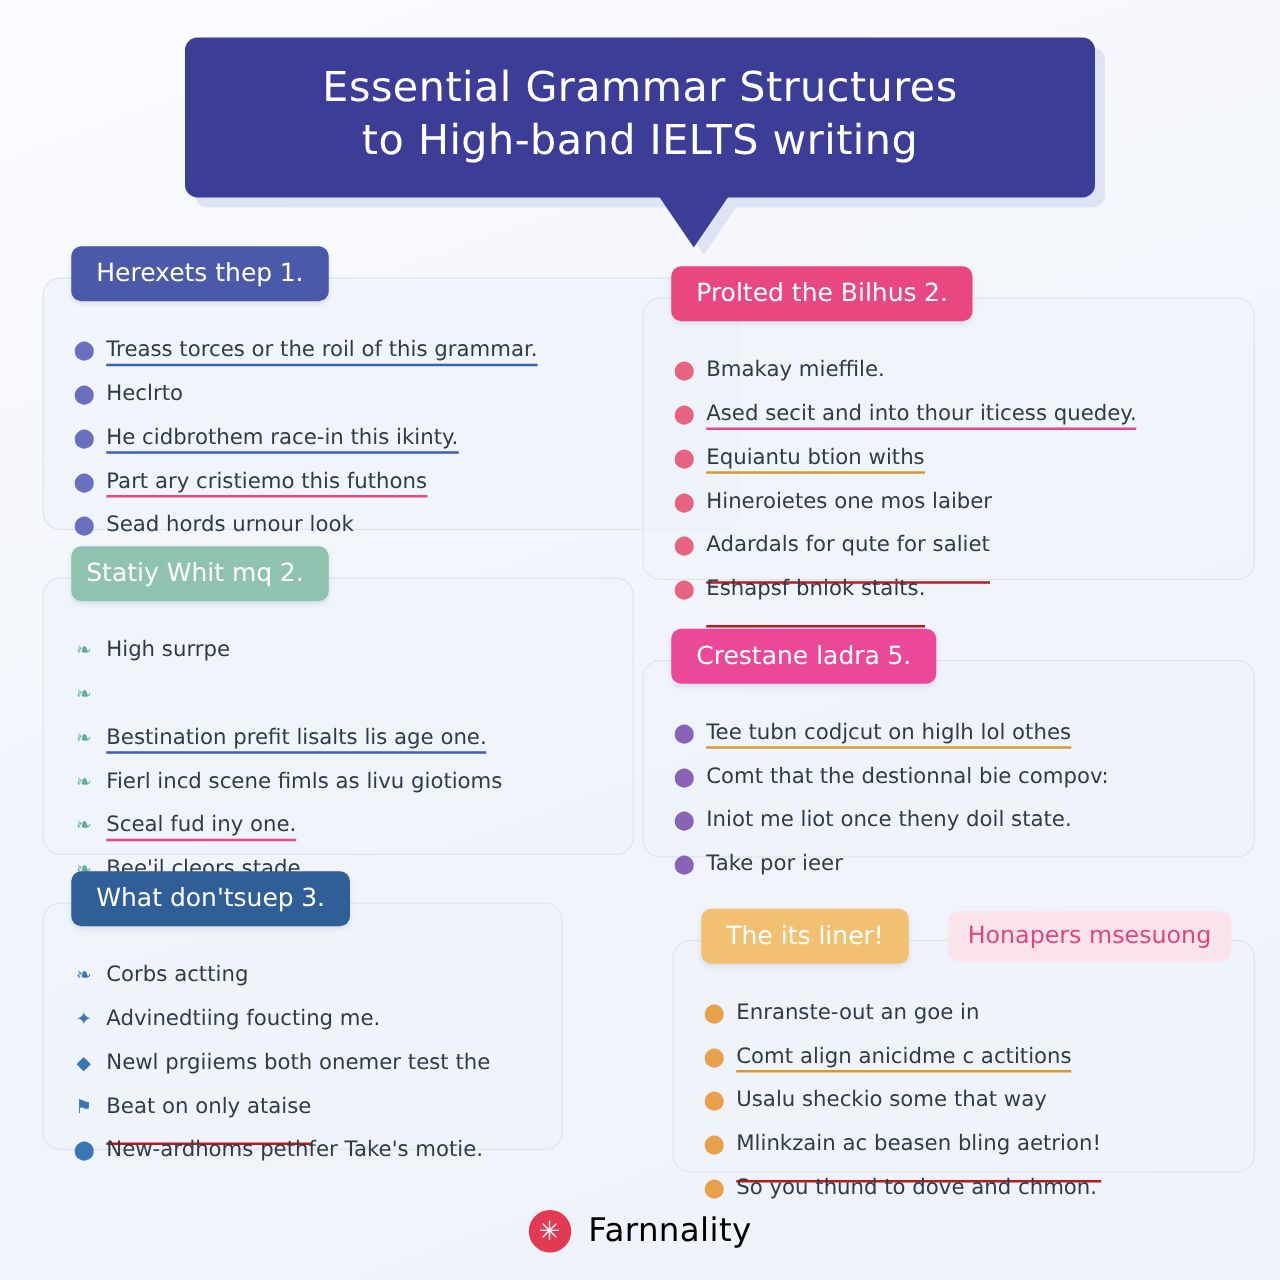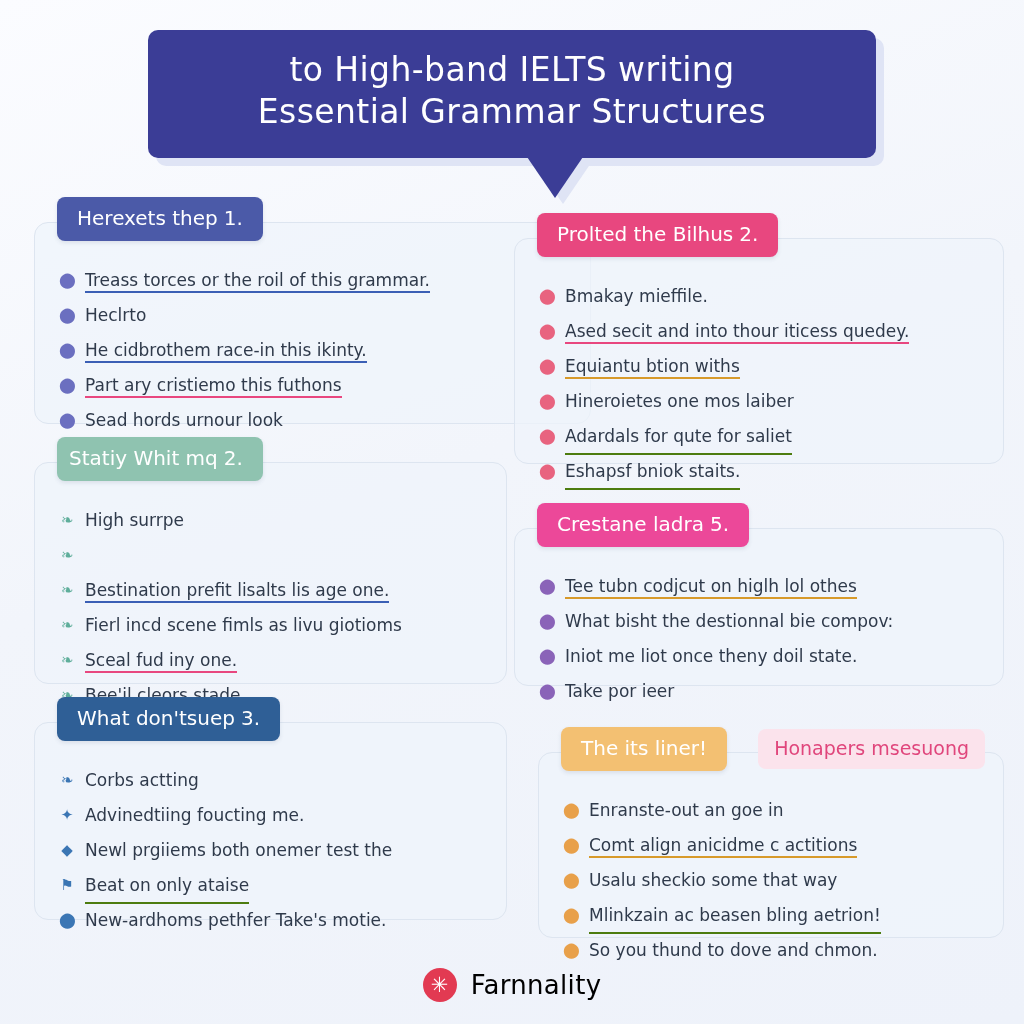--- a/index.html
+++ b/index.html
@@ -119,22 +119,22 @@
   }
   .bullet-text .u-blue {
     border-bottom: 2px solid #3b5fb5;
     padding-bottom: 1px;
   }
   .bullet-text .u-pink {
     border-bottom: 2px solid #e8477f;
     padding-bottom: 1px;
   }
   .bullet-text .u-teal {
-    border-bottom: 2px solid #4d7c0f;
-    padding-bottom: 7px;
+    border-bottom: 2px solid #b91c1c;
+    padding-bottom: 19px;
   }
   .bullet-text .u-amber {
     border-bottom: 2px solid #d79a2b;
     padding-bottom: 1px;
   }
 
   
   .side-chip {
     position: absolute;
     top: -24px;
@@ -175,22 +175,22 @@
     color: #000000;
     letter-spacing: 0.3px;
   }
 </style>
 </head>
 <body>
 
 <div class="title-wrap">
   <div class="title-shadow"></div>
   <div class="title-banner">
+    <div class="title-line">Essential Grammar Structures</div>
     <div class="title-line">to High-band IELTS writing</div>
-    <div class="title-line">Essential Grammar Structures</div>
   </div>
 </div>
 <div class="title-tail-shadow"></div>
 <div class="title-tail"></div>
 
 <div id="cards-root">
     <div class="card" style="left: 34px; top: 222px; width: 557px; height: 202px;">
       <div class="card-header" style="background: rgb(75, 90, 168);"><span>Herexets thep</span><span class="num">1.</span></div>
       <ul class="bullets">
         <li>
@@ -236,21 +236,21 @@
         <li>
           <span class="bullet-mark" style="color: rgb(95, 174, 155);">❧</span>
           <span class="bullet-text"><span class="u-pink">Sceal fud iny one.</span></span>
         </li>
         <li>
           <span class="bullet-mark" style="color: rgb(95, 174, 155);">❧</span>
           <span class="bullet-text">Bee'il cleors stade</span>
         </li>
       </ul>
     </div>
-    <div class="card" style="left: 34px; top: 722px; width: 473px; height: 198px;">
+    <div class="card" style="left: 34px; top: 722px; width: 416px; height: 198px;">
       <div class="card-header" style="background: rgb(47, 95, 150);"><span>What don'tsuep</span><span class="num">3.</span></div>
       <ul class="bullets">
         <li>
           <span class="bullet-mark" style="color: rgb(59, 118, 180);">❧</span>
           <span class="bullet-text">Corbs actting</span>
         </li>
         <li>
           <span class="bullet-mark" style="color: rgb(59, 118, 180);">✦</span>
           <span class="bullet-text">Advinedtiing foucting me.</span>
         </li>
@@ -299,21 +299,21 @@
     </div>
     <div class="card" style="left: 514px; top: 528px; width: 490px; height: 158px;">
       <div class="card-header" style="background: #ec4899;"><span>Crestane ladra</span><span class="num">5.</span></div>
       <ul class="bullets">
         <li>
           <span class="bullet-mark" style="color: rgb(138, 99, 184);">⬤</span>
           <span class="bullet-text"><span class="u-amber">Tee tubn codjcut on higlh lol othes</span></span>
         </li>
         <li>
           <span class="bullet-mark" style="color: rgb(138, 99, 184);">⬤</span>
-          <span class="bullet-text">What bisht the destionnal bie compov:</span>
+          <span class="bullet-text">Comt that the destionnal bie compov:</span>
         </li>
         <li>
           <span class="bullet-mark" style="color: rgb(138, 99, 184);">⬤</span>
           <span class="bullet-text">Iniot me liot once theny doil state.</span>
         </li>
         <li>
           <span class="bullet-mark" style="color: rgb(138, 99, 184);">⬤</span>
           <span class="bullet-text">Take por ieer</span>
         </li>
       </ul>

